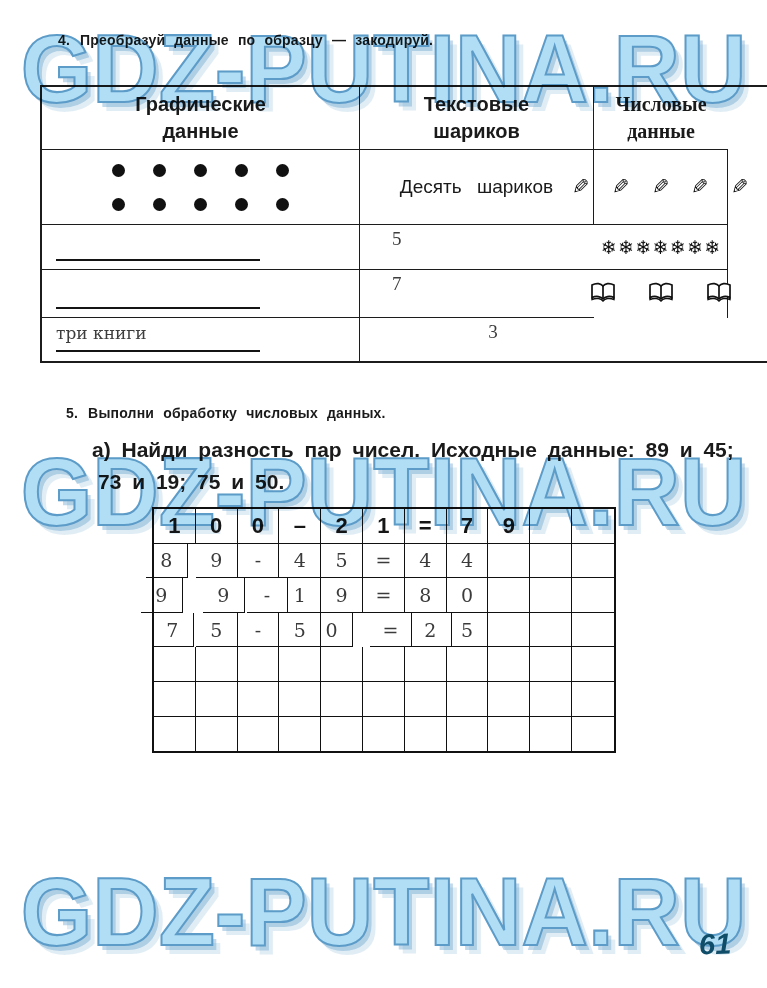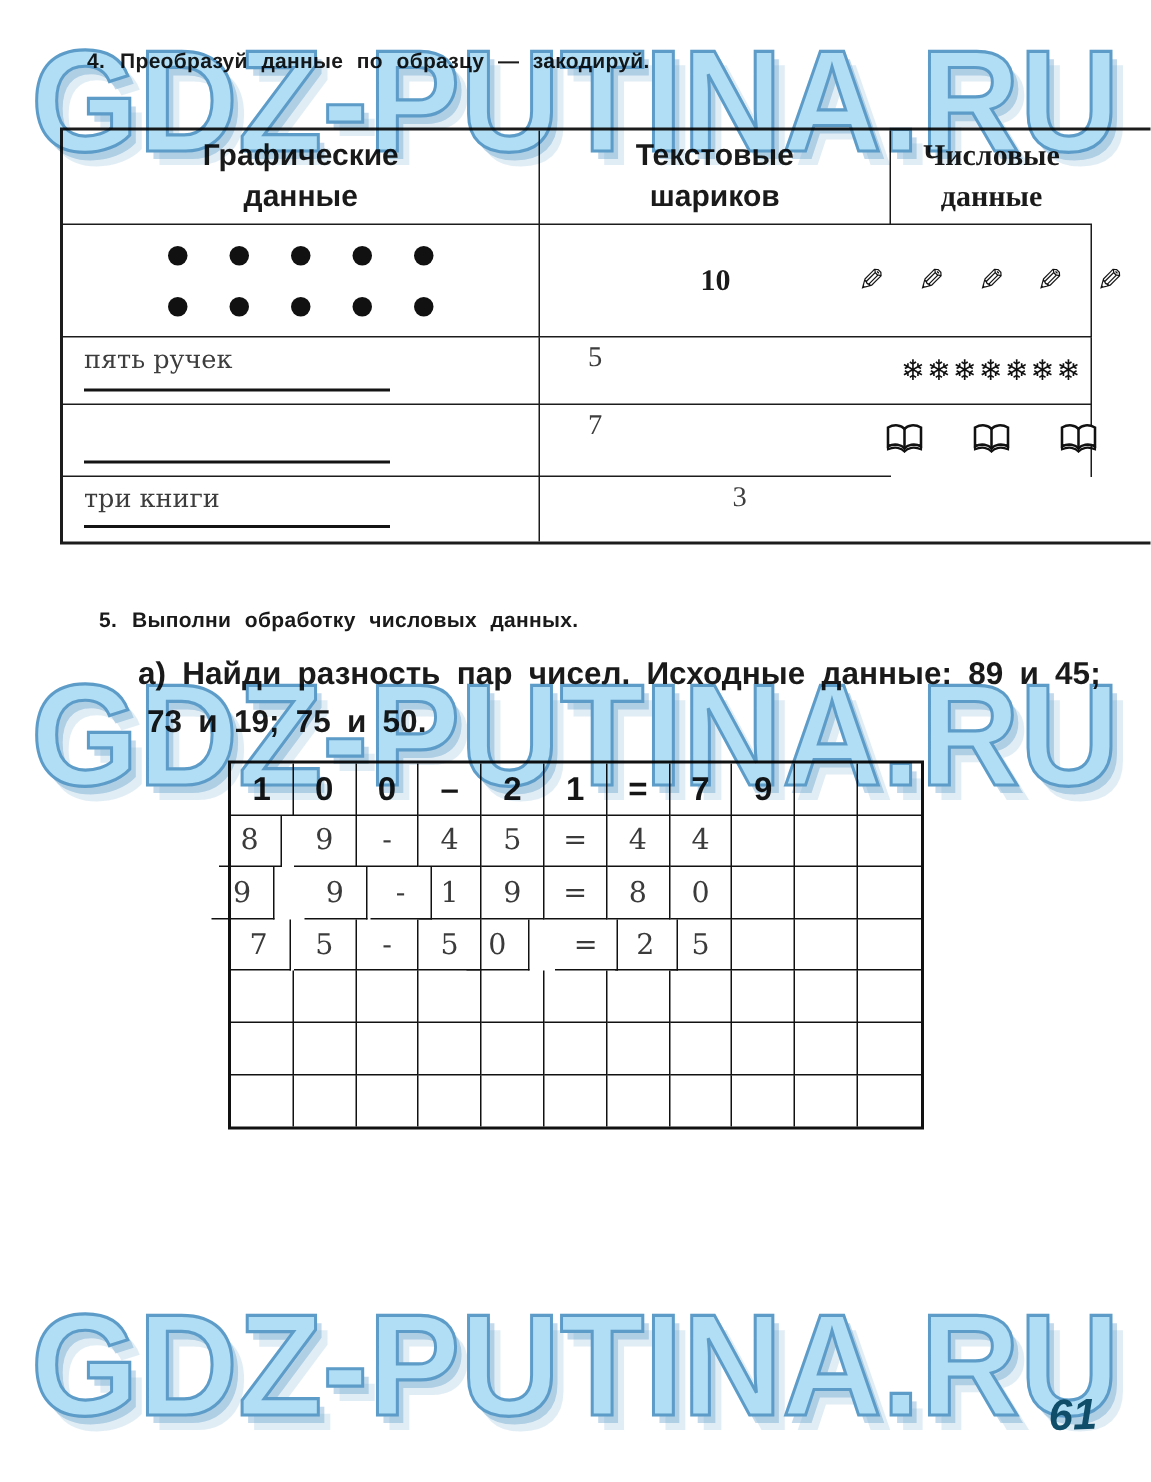--- a/index.html
+++ b/index.html
@@ -98,33 +98,32 @@
         <div class="dot"></div>
         <div class="dot"></div>
         <div class="dot"></div>
         <div class="dot"></div>
         <div class="dot"></div>
         <div class="dot"></div>
         <div class="dot"></div>
         <div class="dot"></div>
       </div>
   </div>
-  <div class="t4-cell printed-num last-col">10</div>
+  <div class="t4-cell printed-text">Десять шариков</div>
 
   <div class="t4-cell t4-graphic">
     <div class="pencils-wrap">
         <span class="pencil">✎</span>
         <span class="pencil">✎</span>
         <span class="pencil">✎</span>
         <span class="pencil">✎</span>
         <span class="pencil">✎</span>
       </div>
   </div>
   <div class="t4-cell t4-hwtext">
-    <span class="hw">пять ручек</span>
     <div class="answer-line"></div>
   </div>
   <div class="t4-cell t4-hwnum hw last-col">5</div>
 
   <div class="t4-cell t4-graphic">
     <div class="snow-wrap">
         <span class="snowflake">❄</span>
         <span class="snowflake">❄</span>
         <span class="snowflake">❄</span>
         <span class="snowflake">❄</span>

